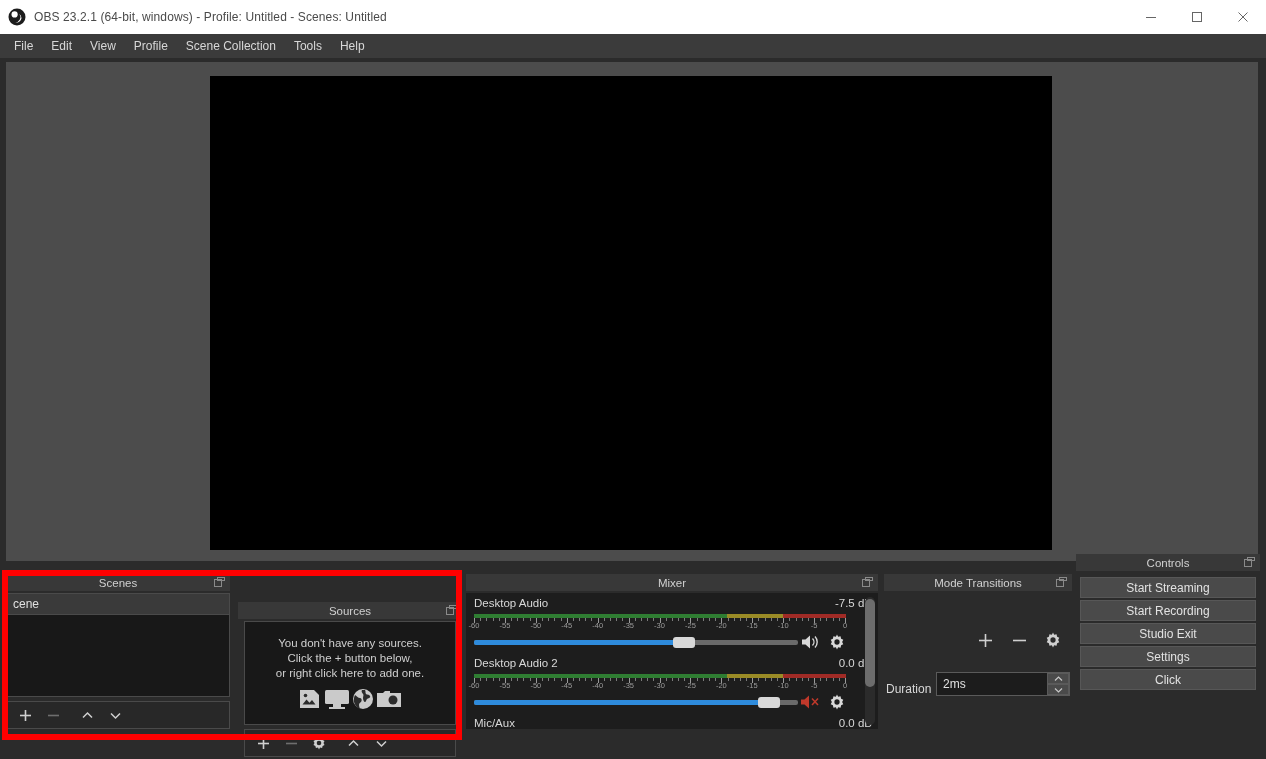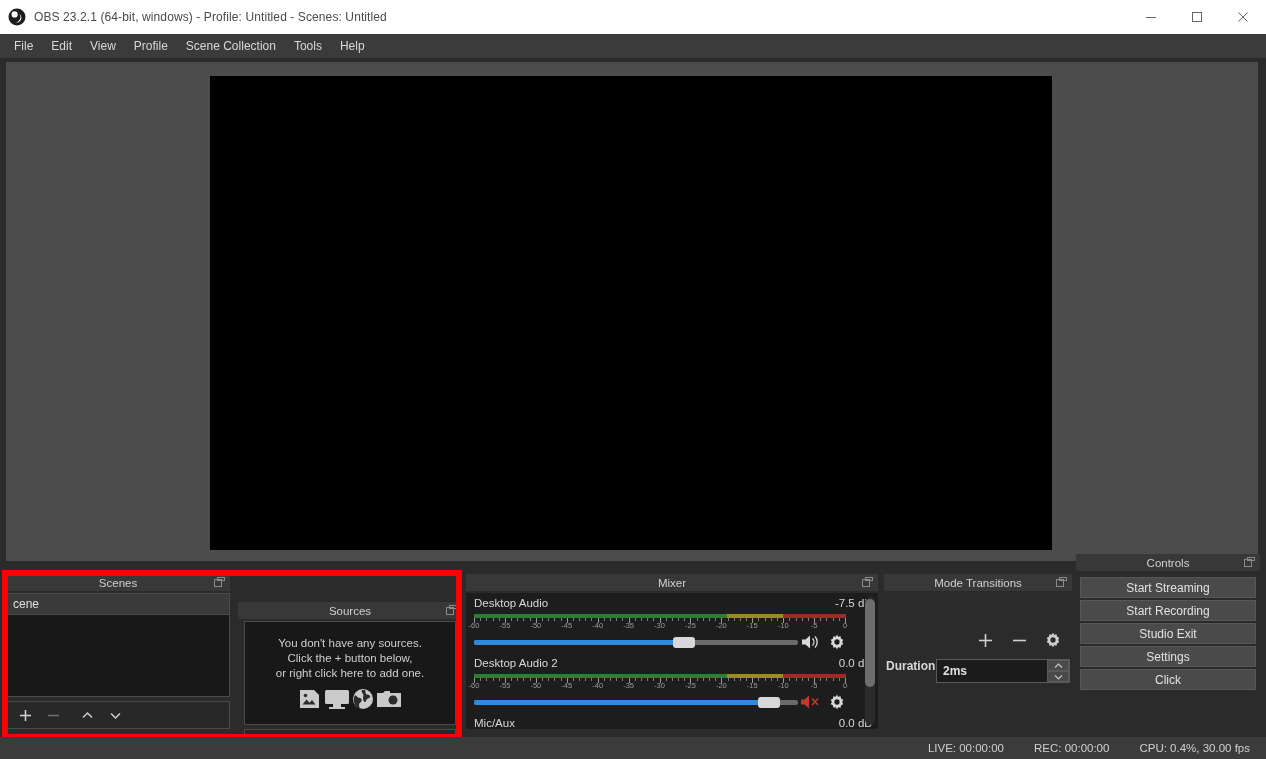--- a/index.html
+++ b/index.html
@@ -143,21 +143,21 @@
   .combo-arrows {
     width:22px; height:20px; background:#3f3f3f; border-left:1px solid #5a5a5a;
     display:flex; flex-direction:column; align-items:center; justify-content:center; color:#c8c8c8;
   }
   .combo-arrows svg { display:block; }
   .trans-btns {
     position:absolute; right:4px; top:34px; width:116px; height:26px;
     display:flex; align-items:center; justify-content:flex-end; gap:4px; color:#cfcfcf;
   }
   .trans-btns .tb-ico { width:30px; height:26px; }
-  .dur-row { position:absolute; left:2px; top:66px; width:184px; height:37px; display:flex; align-items:flex-start;font-weight:bold; }
+  .dur-row { position:absolute; left:2px; top:66px; width:184px; height:37px; display:flex; align-items:flex-end; }
   .dur-label { width:50px; font-size:12px; color:#d8d8d8; }
   .dur-field {
     position:relative; width:134px; height:24px; background:#1c1c1c; border:1px solid #5a5a5a;
     display:flex; align-items:center;
   }
   .dur-value { padding-left:6px; font-size:12px; color:#e0e0e0; }
   .dur-spin {
     position:absolute; right:0; top:0; width:22px; height:22px;
     display:flex; flex-direction:column; color:#c8c8c8;
   }
@@ -643,19 +643,14 @@
       <div class="ctl-btn">Start Streaming</div>
       <div class="ctl-btn">Start Recording</div>
       <div class="ctl-btn">Studio Exit</div>
       <div class="ctl-btn">Settings</div>
       <div class="ctl-btn">Click</div>
     </div>
   </div>
 
   <div class="highlight"></div>
 
-  <div class="statusbar">
-    <span>LIVE: 00:00:00</span>
-    <span>REC: 00:00:00</span>
-    <span>CPU: 0.4%, 30.00 fps</span>
-  </div>
 
 </div>
 
 </body></html>

